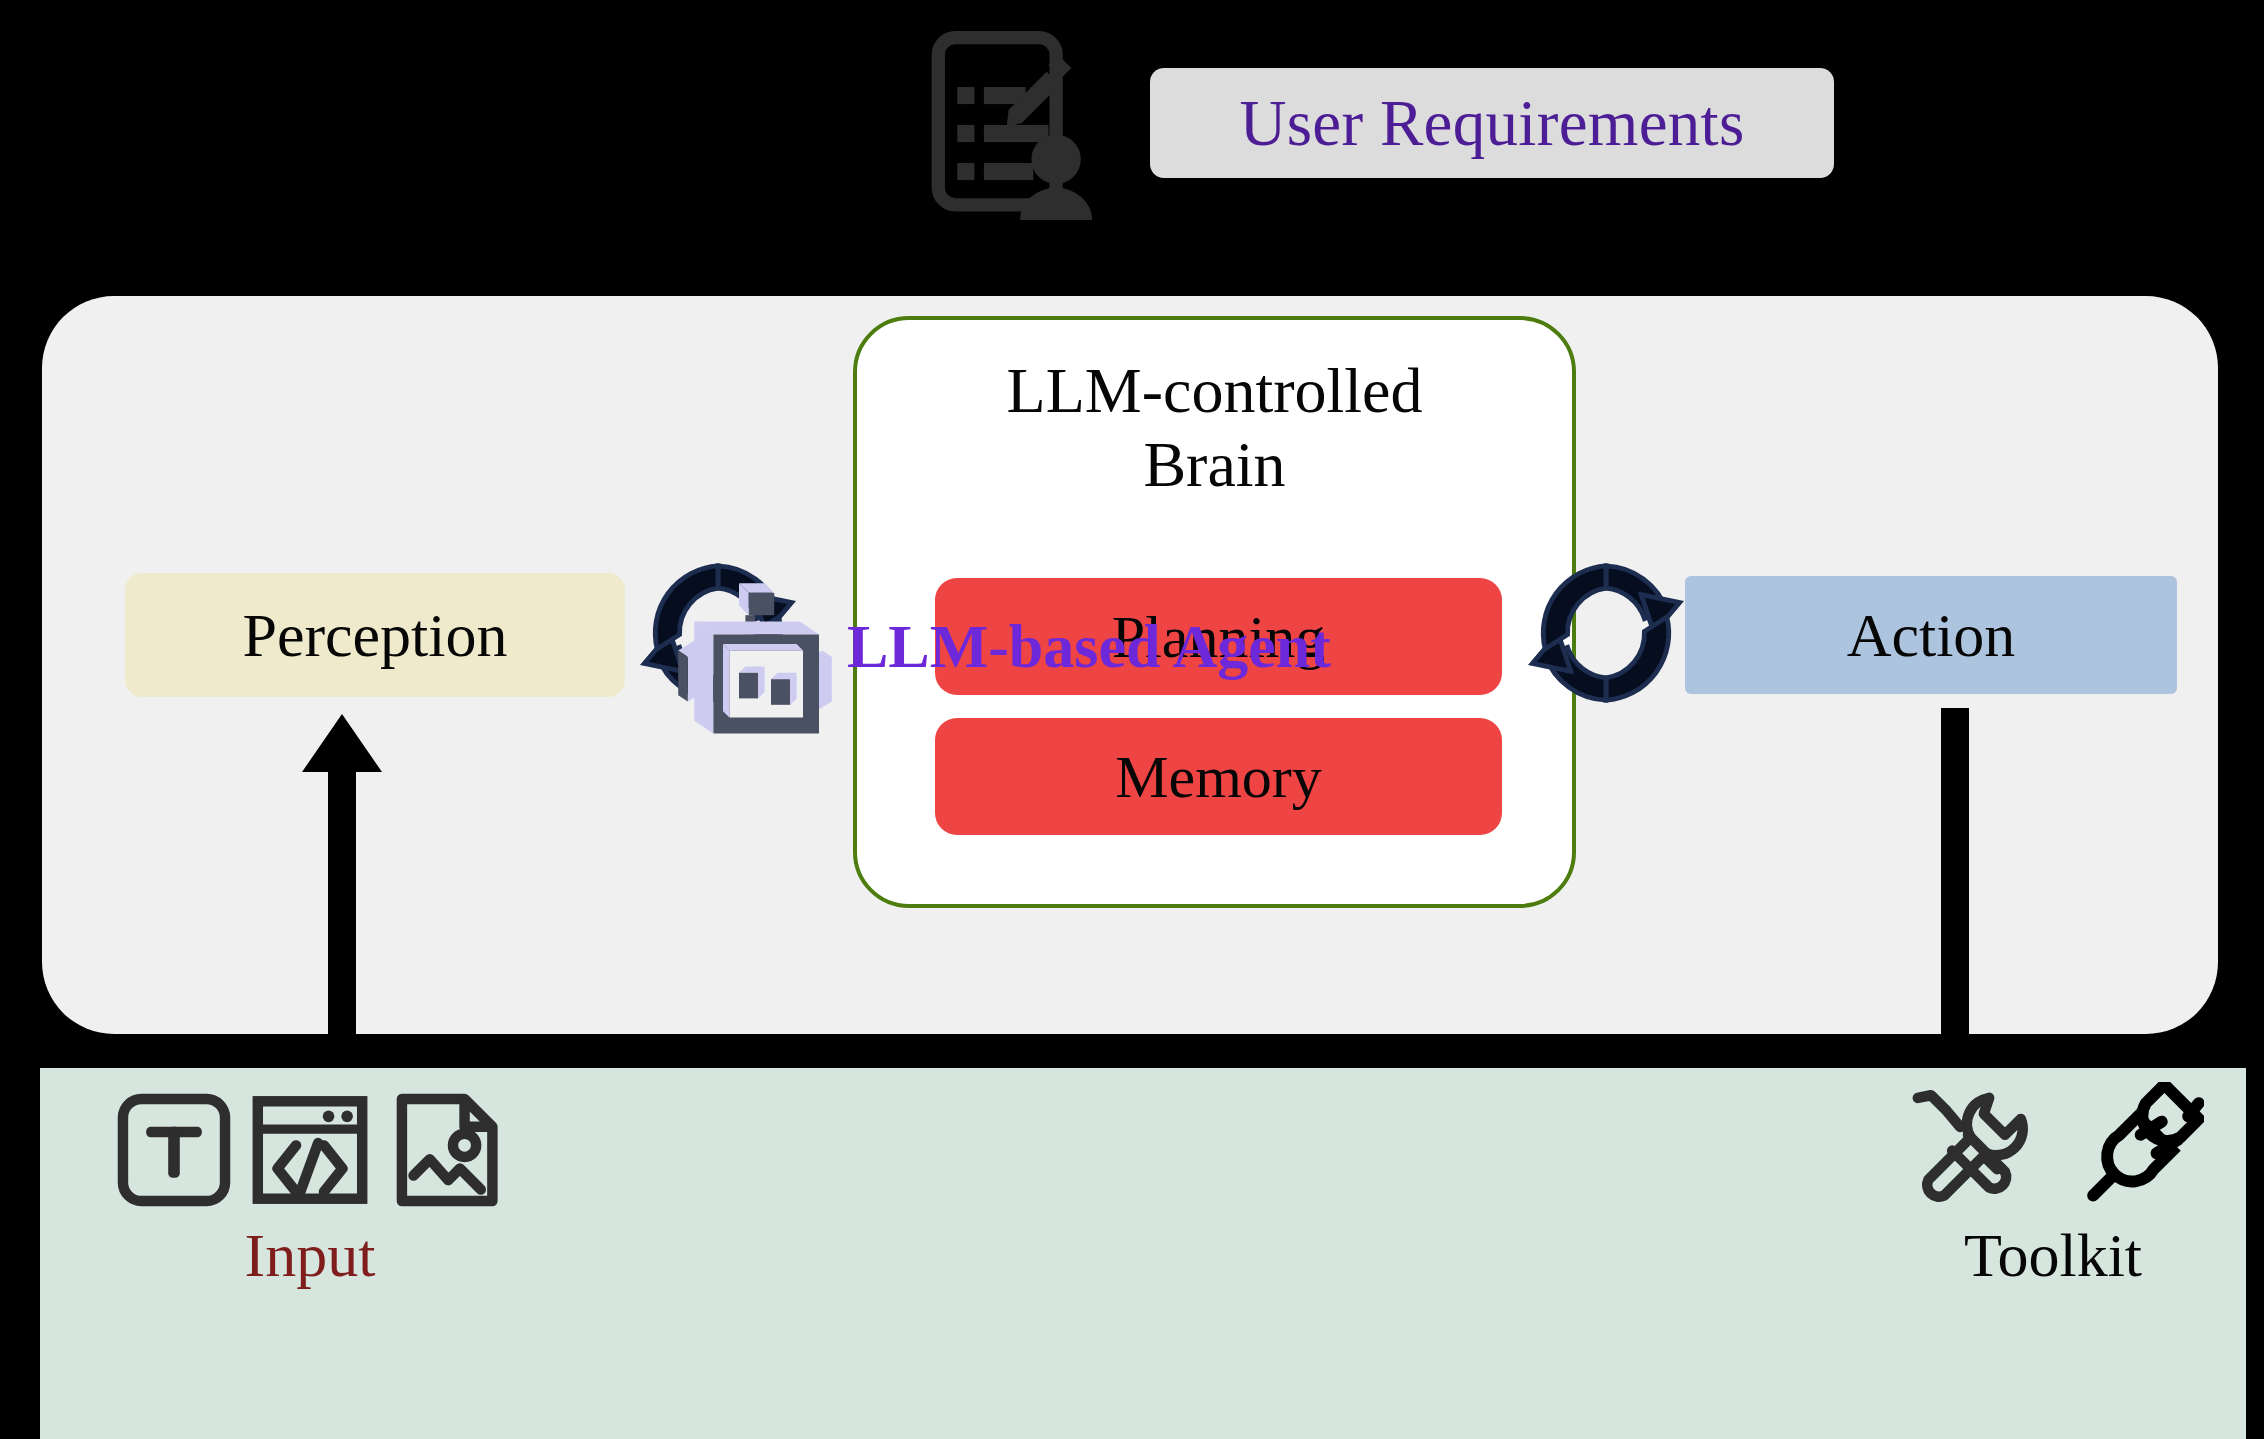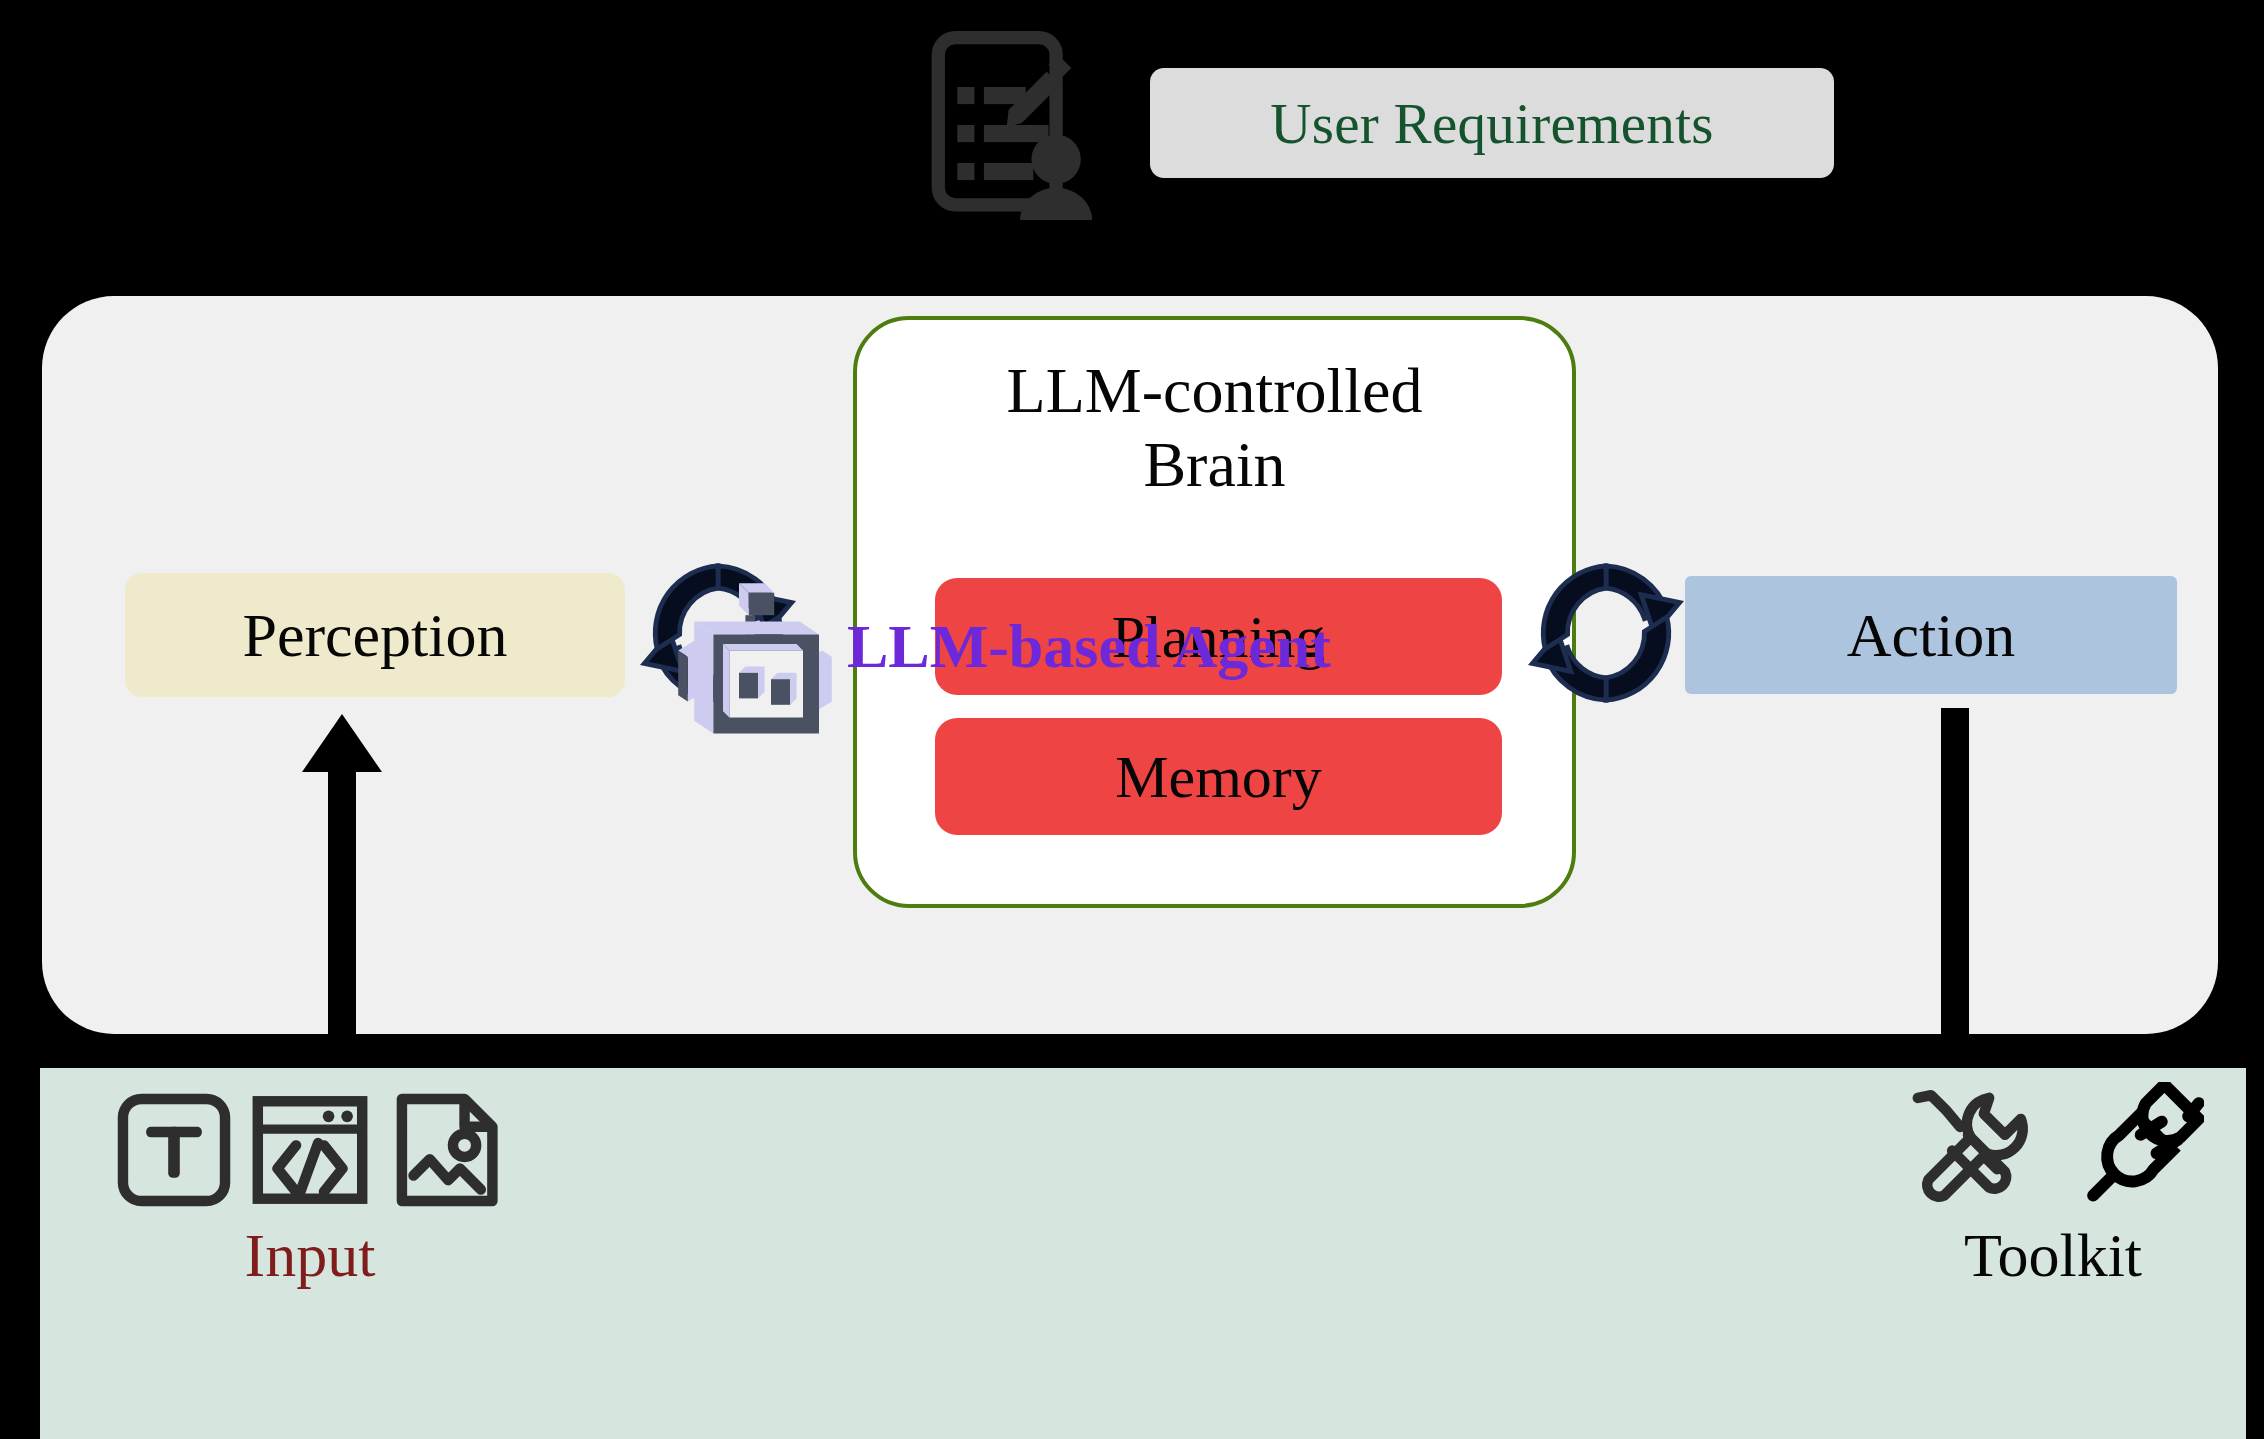--- a/index.html
+++ b/index.html
@@ -41,22 +41,22 @@
     top: 46px;
     width: 684px;
     height: 110px;
     background: #dcdcdc;
     border-radius: 14px;
     display: flex;
     align-items: center;
     justify-content: center;
   }
   #req-pill-label {
-    font-size: 57px;
-    color: #14532d;
+    font-size: 65px;
+    color: #4c1d95;
     line-height: 1;
     letter-spacing: .3px;
     white-space: nowrap;
   }
 
   
   .dual-arrow {
     position: absolute;
     width: 0; height: 0;
     border-left: 19px solid transparent;

